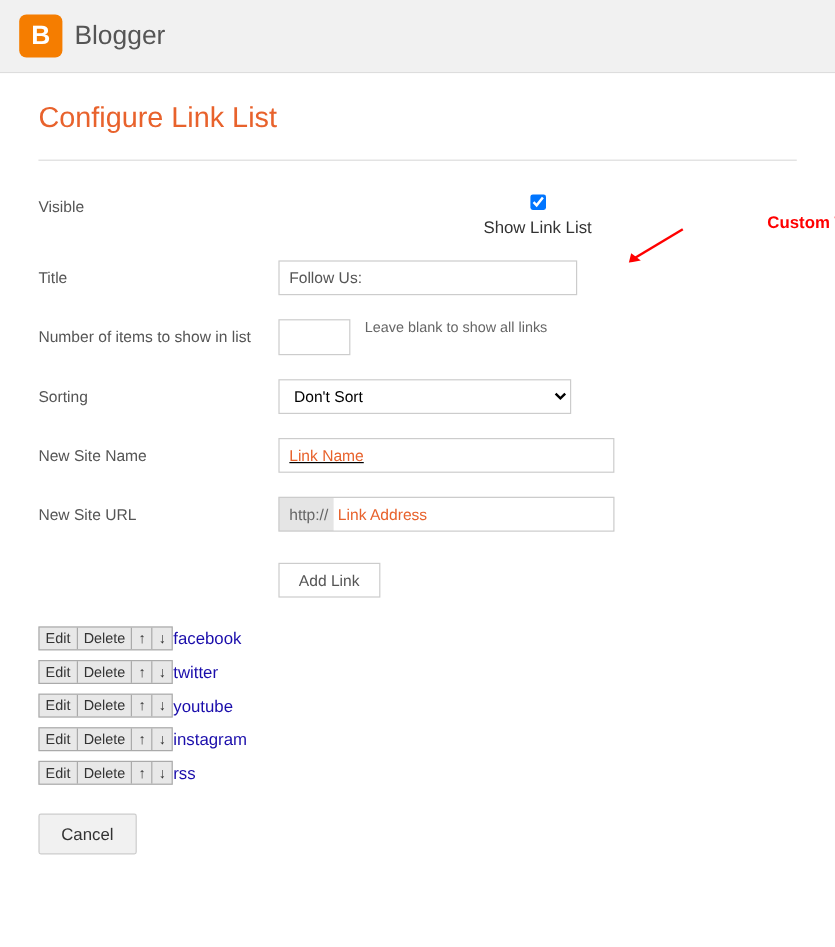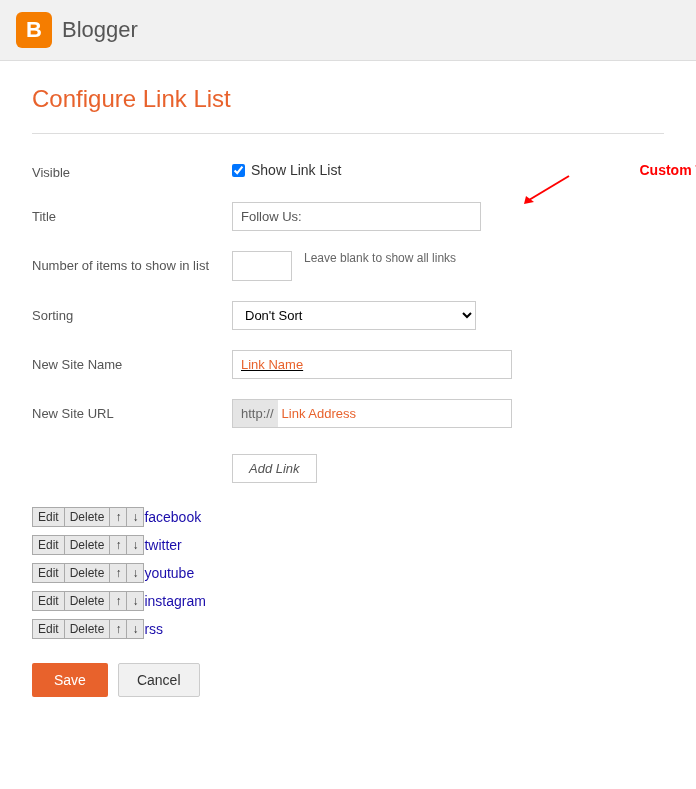--- a/index.html
+++ b/index.html
@@ -67,20 +67,21 @@
     }
     .form-control-area {
       flex: 1;
       position: relative;
     }
     .checkbox-row {
       display: flex;
       align-items: center;
       gap: 6px;
       padding-top: 4px;
+      flex-direction: column;
     }
     .title-input {
       width: 249px;
       padding: 6px 8px;
       border: 1px solid #ccc;
       font-size: 13px;
       color: #555;
     }
     .number-input {
       width: 60px;
@@ -142,21 +143,20 @@
       color: #e8622c;
     }
     .add-link-btn {
       margin-top: 10px;
       padding: 6px 16px;
       background: white;
       border: 1px solid #ccc;
       color: #555;
       font-size: 13px;
       cursor: pointer;
-      font-style: italic;
     }
     .links-section {
       margin-top: 24px;
       margin-bottom: 24px;
     }
     .link-item {
       display: flex;
       align-items: center;
       margin-bottom: 8px;
     }
@@ -341,16 +341,15 @@
           <button class="link-ctrl-btn">Edit</button>
           <button class="link-ctrl-btn">Delete</button>
           <button class="link-ctrl-btn">↑</button>
           <button class="link-ctrl-btn">↓</button>
         </div>
         <span class="link-name">rss</span>
       </div>
     </div>
 
   <div class="footer-buttons">
-    <button class="save-btn">Save</button>
     <button class="cancel-btn">Cancel</button>
   </div>
 </div>
 
 </body></html>

